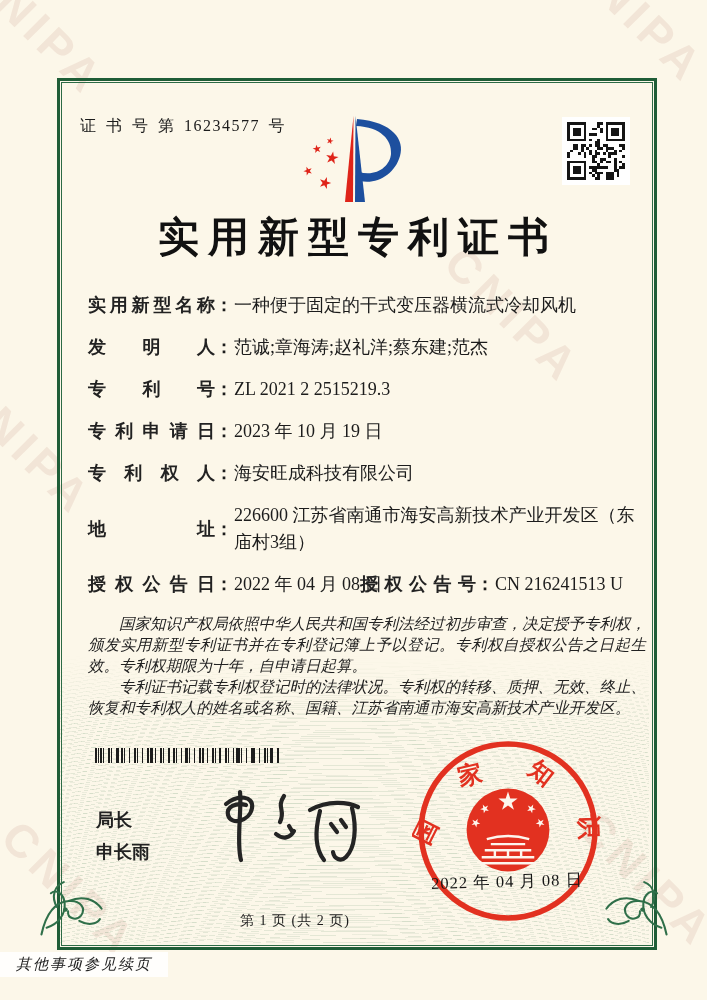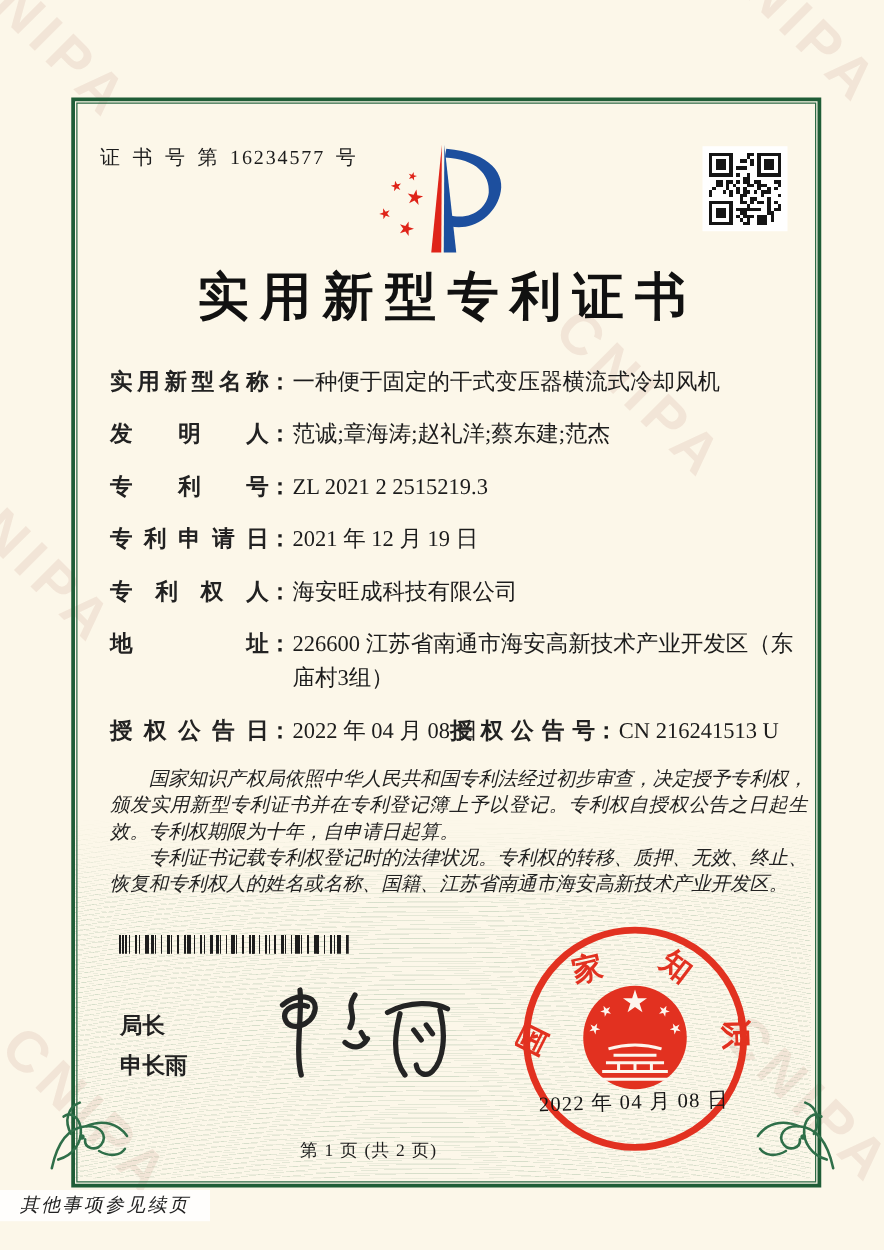--- a/index.html
+++ b/index.html
@@ -36,21 +36,21 @@
   .cert-no{position:absolute;z-index:4;left:80px;top:116px;font-size:16px;letter-spacing:1.5px;word-spacing:3px;}
   .logo{position:absolute;z-index:4;left:296px;top:110px;width:122px;height:100px;}
   .qr-box{position:absolute;z-index:4;left:562px;top:117px;width:68px;height:68px;background:#ffffff;display:flex;align-items:center;justify-content:center;}
   .qr-box svg{width:58px;height:58px;shape-rendering:crispEdges;}
   .title{
     position:absolute;z-index:4;left:0;top:210px;width:707px;text-align:center;
     font-size:41px;font-weight:bold;letter-spacing:9px;text-indent:9px;color:#111;
   }
   
   .content{position:absolute;z-index:4;left:88px;top:292px;width:558px;}
-  .frow{display:flex;margin-bottom:15px;font-size:18px;line-height:27px;position:relative;}
+  .frow{display:flex;margin-bottom:15px;font-size:18px;line-height:27px;position:relative;align-items:center;}
   .flabel{width:127px;flex:none;text-align:justify;text-align-last:justify;font-weight:bold;color:#222;}
   .fcolon{flex:none;width:19px;font-weight:bold;}
   .fvalue{flex:1;min-width:0;}
   .grant-pair2{position:absolute;left:272px;top:0;display:flex;}
   .grant-pair2 .flabel{width:116px;}
   
   .bodytext{margin-top:14px;font-size:15.5px;line-height:21px;font-style:italic;text-align:justify;color:#222;}
   .bodytext p{margin:0;text-indent:2em;}
   
   .barcode{
@@ -267,21 +267,21 @@
     <span class="fvalue">范诚;章海涛;赵礼洋;蔡东建;范杰</span>
   </div>
   <div class="frow">
     <span class="flabel">专利号</span>
       <span class="fcolon">：</span>
     <span class="fvalue">ZL 2021 2 2515219.3</span>
   </div>
   <div class="frow">
     <span class="flabel">专利申请日</span>
       <span class="fcolon">：</span>
-    <span class="fvalue">2021 年 12 月 19 日</span>
+    <span class="fvalue">2023 年 10 月 19 日</span>
   </div>
   <div class="frow">
     <span class="flabel">专利权人</span>
       <span class="fcolon">：</span>
     <span class="fvalue">海安旺成科技有限公司</span>
   </div>
   <div class="frow">
     <span class="flabel">地址</span>
       <span class="fcolon">：</span>
     <span class="fvalue">226600 江苏省南通市海安高新技术产业开发区（东庙村3组）</span>

